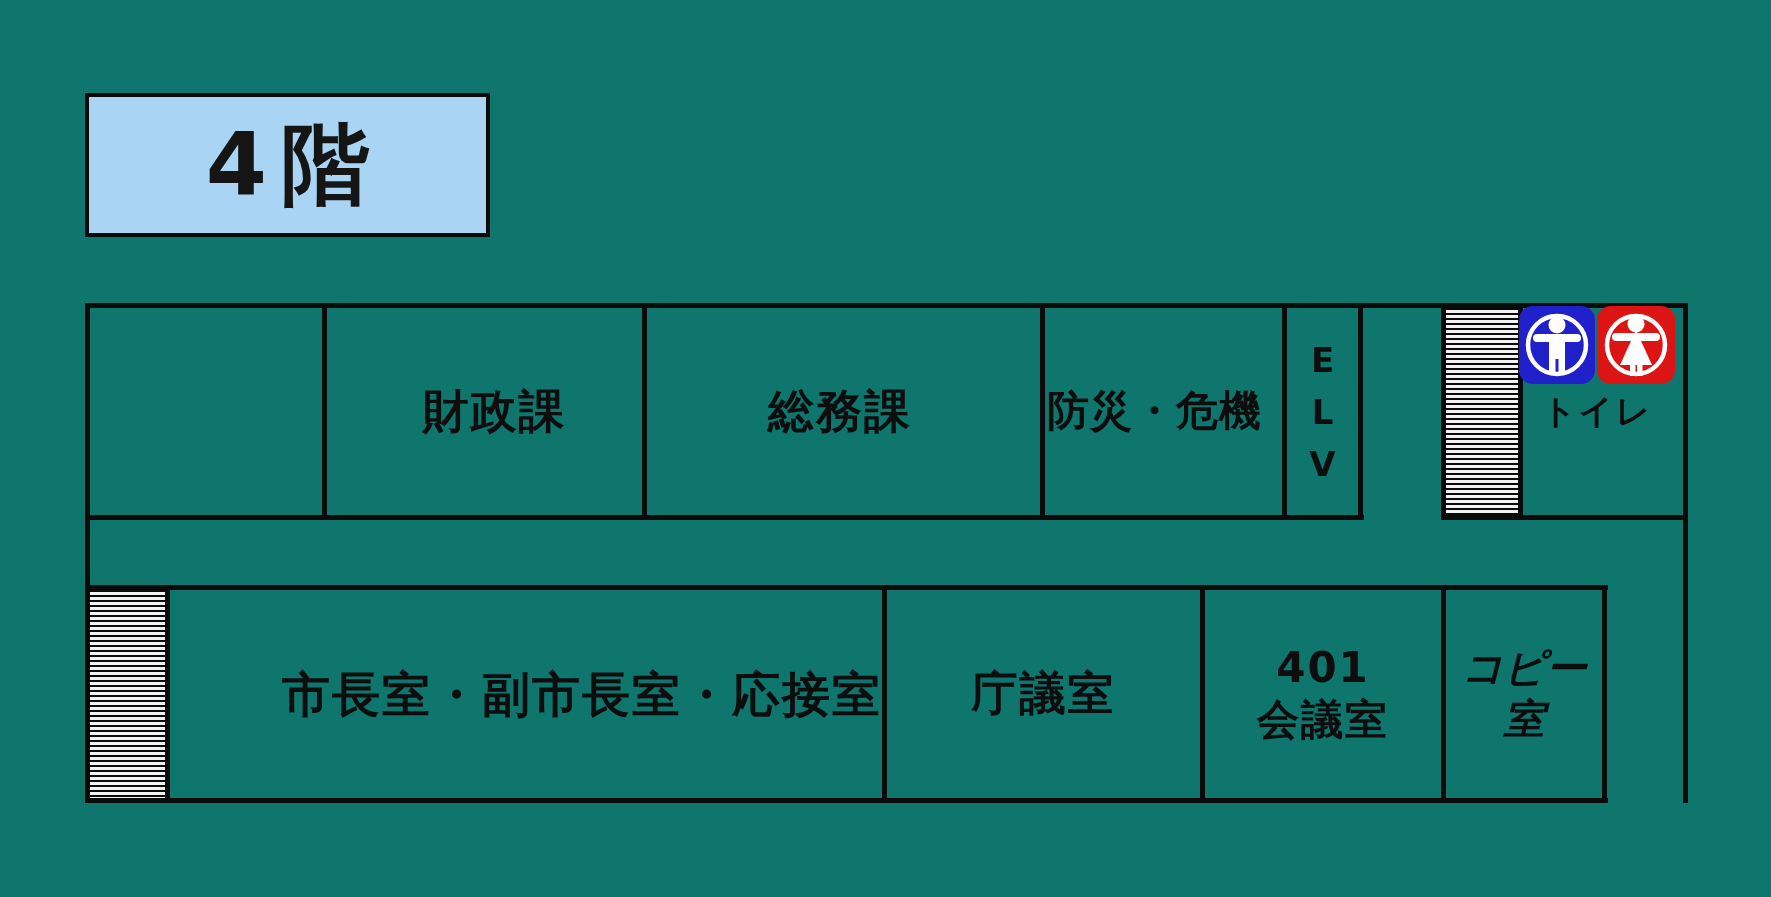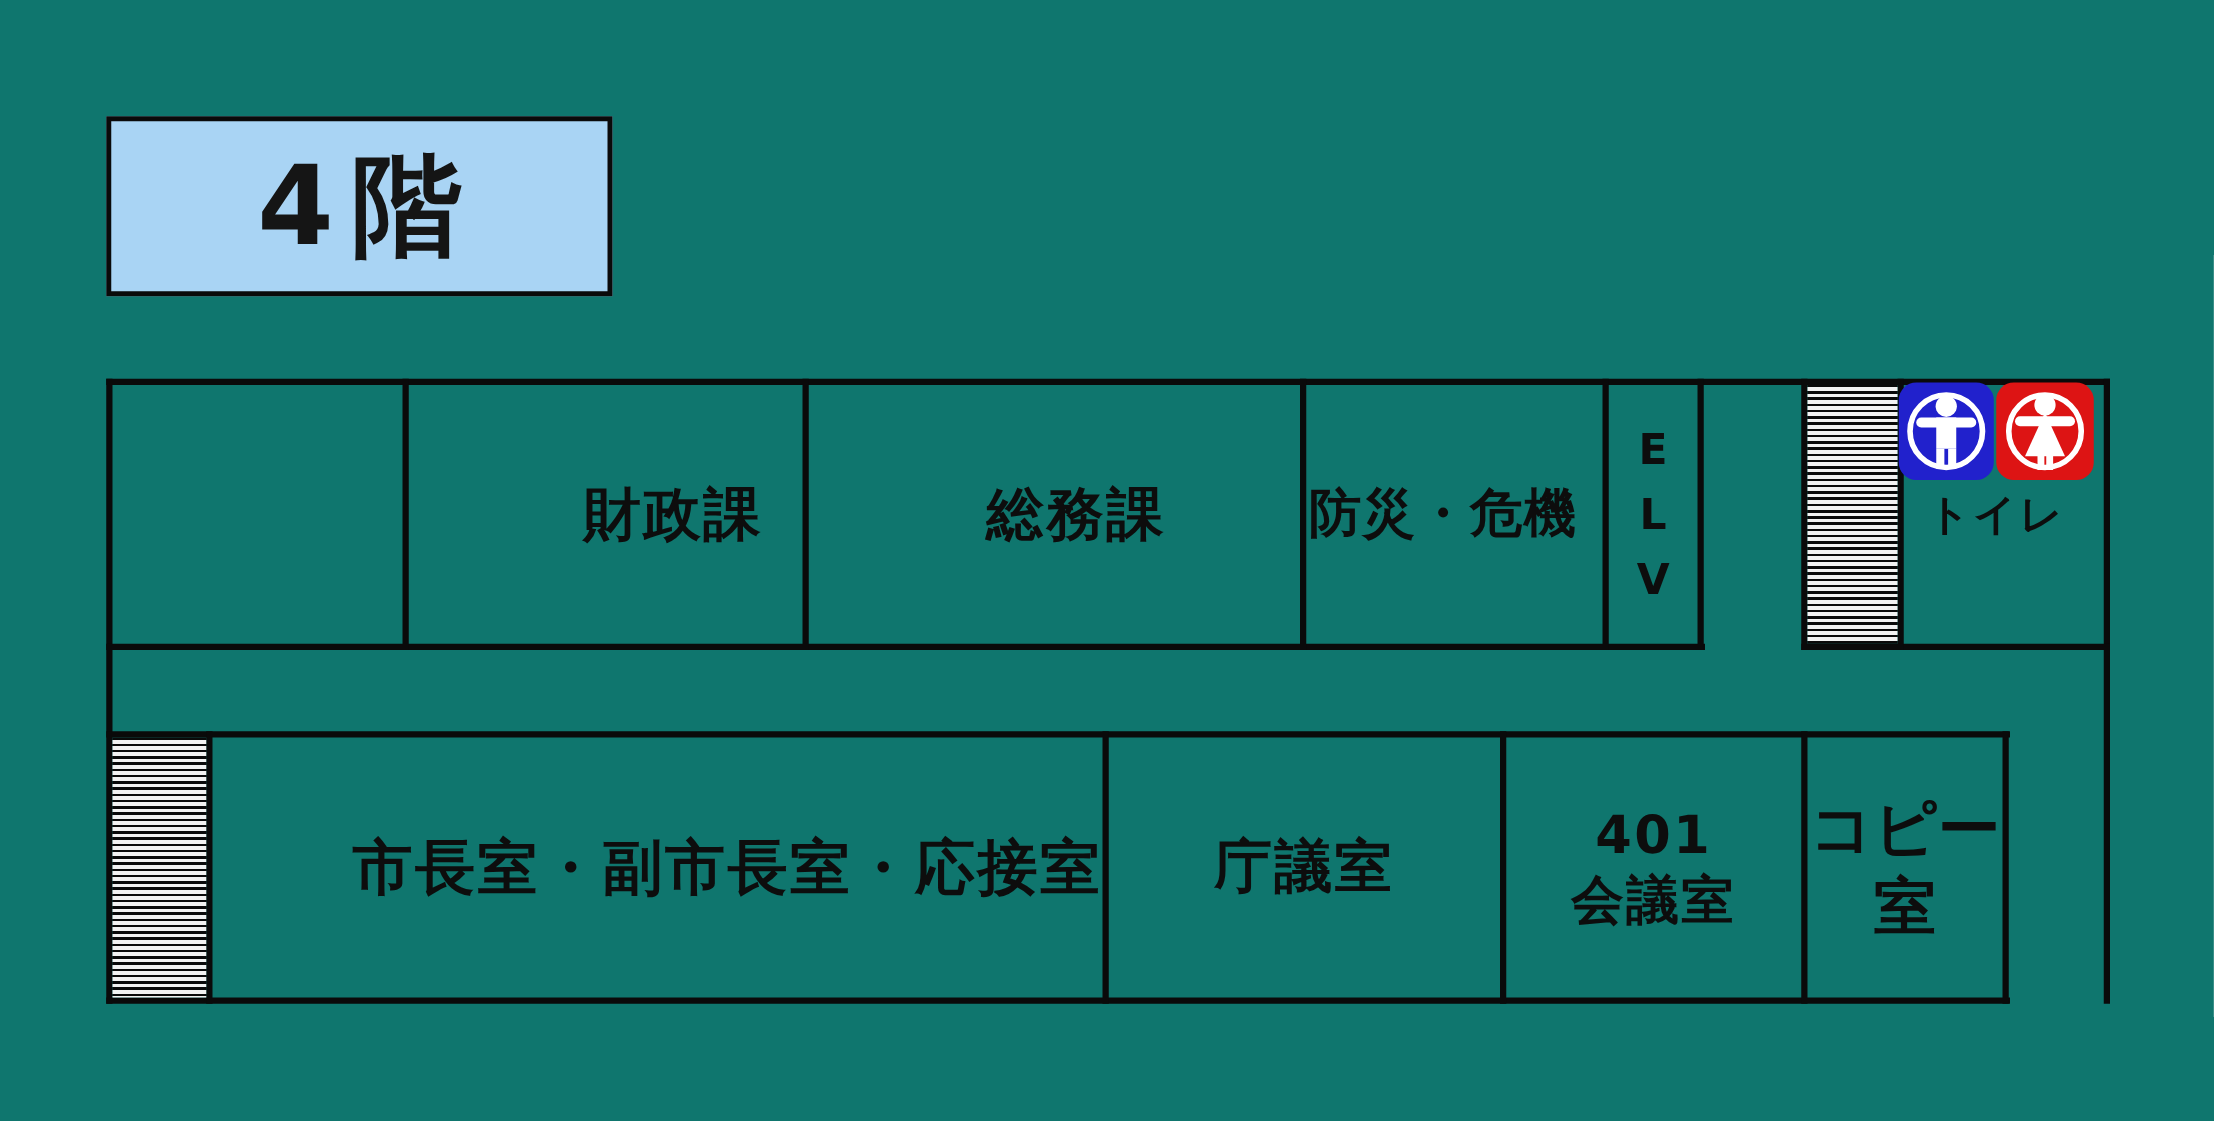--- a/index.html
+++ b/index.html
@@ -38,21 +38,21 @@
     position:absolute;
     display:flex;flex-direction:column;align-items:center;justify-content:center;
     color:#0d0d0d;text-align:center;
     font-weight:700;
   }
   .room .l1,.room .l2{line-height:1.25;}
   .room-zaisei,.room-soumu,.room-chougi{font-size:46px;letter-spacing:2px;}
   .room-bousai{font-size:42px;letter-spacing:1px;}
   .room-mayor{font-size:48px;letter-spacing:2px;}
   .room-401{font-size:42px;letter-spacing:2px;border-radius:30px;}
-  .room-copy{font-size:50px;letter-spacing:0px;}
+  .room-copy{font-size:41px;letter-spacing:0px;font-style:italic;}
   
   .room-elv{font-size:34px;font-weight:700;}
   .room-elv .elv-letter{line-height:52px;}
   
   .room-toilet{justify-content:flex-start;}
   .toilet-icons{
     display:flex;flex-direction:row;
     margin-top:-3px;
   }
   .toilet-icons svg{display:block;}
@@ -94,25 +94,25 @@
   <div class="wall" style="left:882px;top:585px;width:5px;height:218px;"></div>
   <div class="wall" style="left:1200px;top:585px;width:5px;height:218px;"></div>
   <div class="wall" style="left:1441px;top:585px;width:5px;height:218px;"></div>
   <div class="wall" style="left:1602px;top:585px;width:5px;height:218px;"></div>
 
   <div class="hatch" style="left:1446px;top:308px;width:72px;height:207px;"></div>
   <div class="hatch" style="left:90px;top:590px;width:75px;height:208px;"></div>
 
   <div class="room" style="left:90px;top:308px;width:232px;height:207px;"></div>
 
-  <div class="room room-zaisei" style="left:327px;top:308px;width:335px;height:207px;padding-left:44px;">
+  <div class="room room-zaisei" style="left:327px;top:308px;width:335px;height:207px;">
     <div class="l1">財政課</div>
   </div>
 
-  <div class="room room-soumu" style="left:674px;top:308px;width:374px;height:207px;">
+  <div class="room room-soumu" style="left:653px;top:308px;width:374px;height:207px;">
     <div class="l1">総務課</div>
   </div>
 
   <div class="room room-bousai" style="left:1045px;top:308px;width:219px;height:207px;">
     <div class="l1">防災・危機</div>
   </div>
 
   <div class="room room-elv" style="left:1287px;top:308px;width:71px;height:207px;">
     <div class="elv-letter">E</div>
     <div class="elv-letter">L</div>

